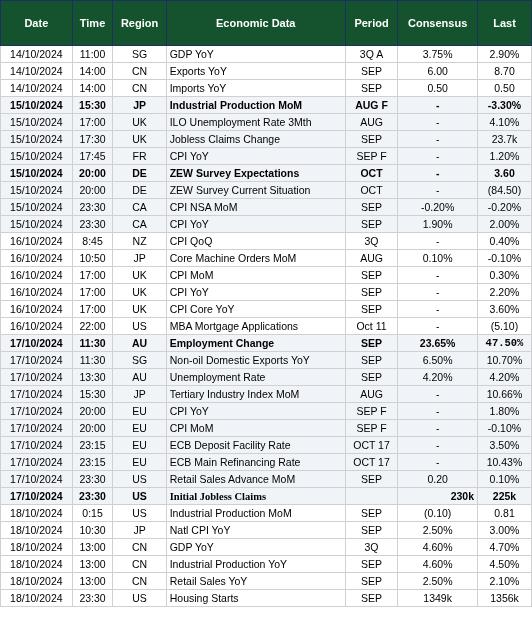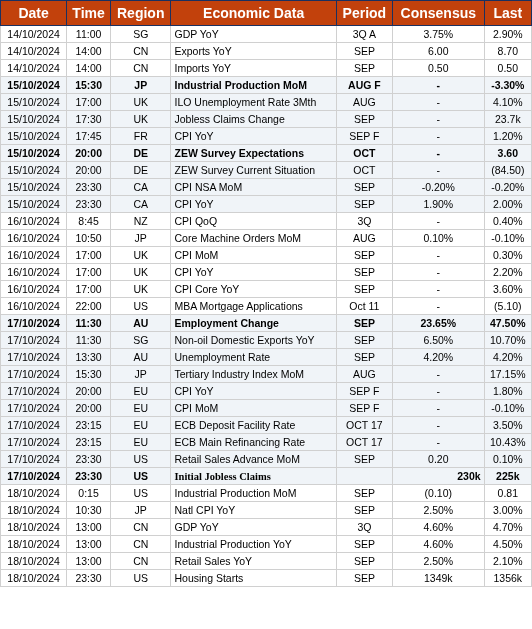--- a/index.html
+++ b/index.html
@@ -7,26 +7,26 @@
       font-family: Arial, sans-serif;
       font-size: 11px;
       background: #fff;
       width: 532px;
     }
     table {
       width: 100%;
       border-collapse: collapse;
     }
     thead tr th {
-      background: #c2410c;
+      background: #14532d;
       color: #fff;
-      padding: 4px 3px;
+      padding: 16px 3px;
       text-align: center;
       font-weight: bold;
-      font-size: 14px;
+      font-size: 11px;
       border: 1px solid #1a3060;
     }
     tbody tr td {
       padding: 2px 3px;
       border: 1px solid #d0d0d0;
       text-align: center;
       white-space: nowrap;
       font-size: 10.5px;
     }
     tbody tr td.econ-data {
@@ -202,21 +202,21 @@
         <td>-</td>
         <td>(5.10)</td>
       </tr>
       <tr style="background-color: rgb(240, 244, 248);">
         <td style="font-weight: bold;">17/10/2024</td>
         <td style="font-weight: bold;">11:30</td>
         <td style="font-weight: bold;">AU</td>
         <td class="econ-data" style="font-weight: bold;">Employment Change</td>
         <td style="font-weight: bold;">SEP</td>
         <td style="font-weight: bold;">23.65%</td>
-        <td style="font-weight: bold;">47.50%</td>
+        <td style="font-weight: bold; font-family: Liberation Mono, monospace;">47.50%</td>
       </tr>
       <tr style="background-color: rgb(240, 244, 248);">
         <td>17/10/2024</td>
         <td>11:30</td>
         <td>SG</td>
         <td class="econ-data">Non-oil Domestic Exports YoY</td>
         <td>SEP</td>
         <td>6.50%</td>
         <td>10.70%</td>
       </tr>
@@ -229,21 +229,21 @@
         <td>4.20%</td>
         <td>4.20%</td>
       </tr>
       <tr style="background-color: rgb(240, 244, 248);">
         <td>17/10/2024</td>
         <td>15:30</td>
         <td>JP</td>
         <td class="econ-data">Tertiary Industry Index MoM</td>
         <td>AUG</td>
         <td>-</td>
-        <td>17.15%</td>
+        <td>10.66%</td>
       </tr>
       <tr style="background-color: rgb(240, 244, 248);">
         <td>17/10/2024</td>
         <td>20:00</td>
         <td>EU</td>
         <td class="econ-data">CPI YoY</td>
         <td>SEP F</td>
         <td>-</td>
         <td>1.80%</td>
       </tr>

